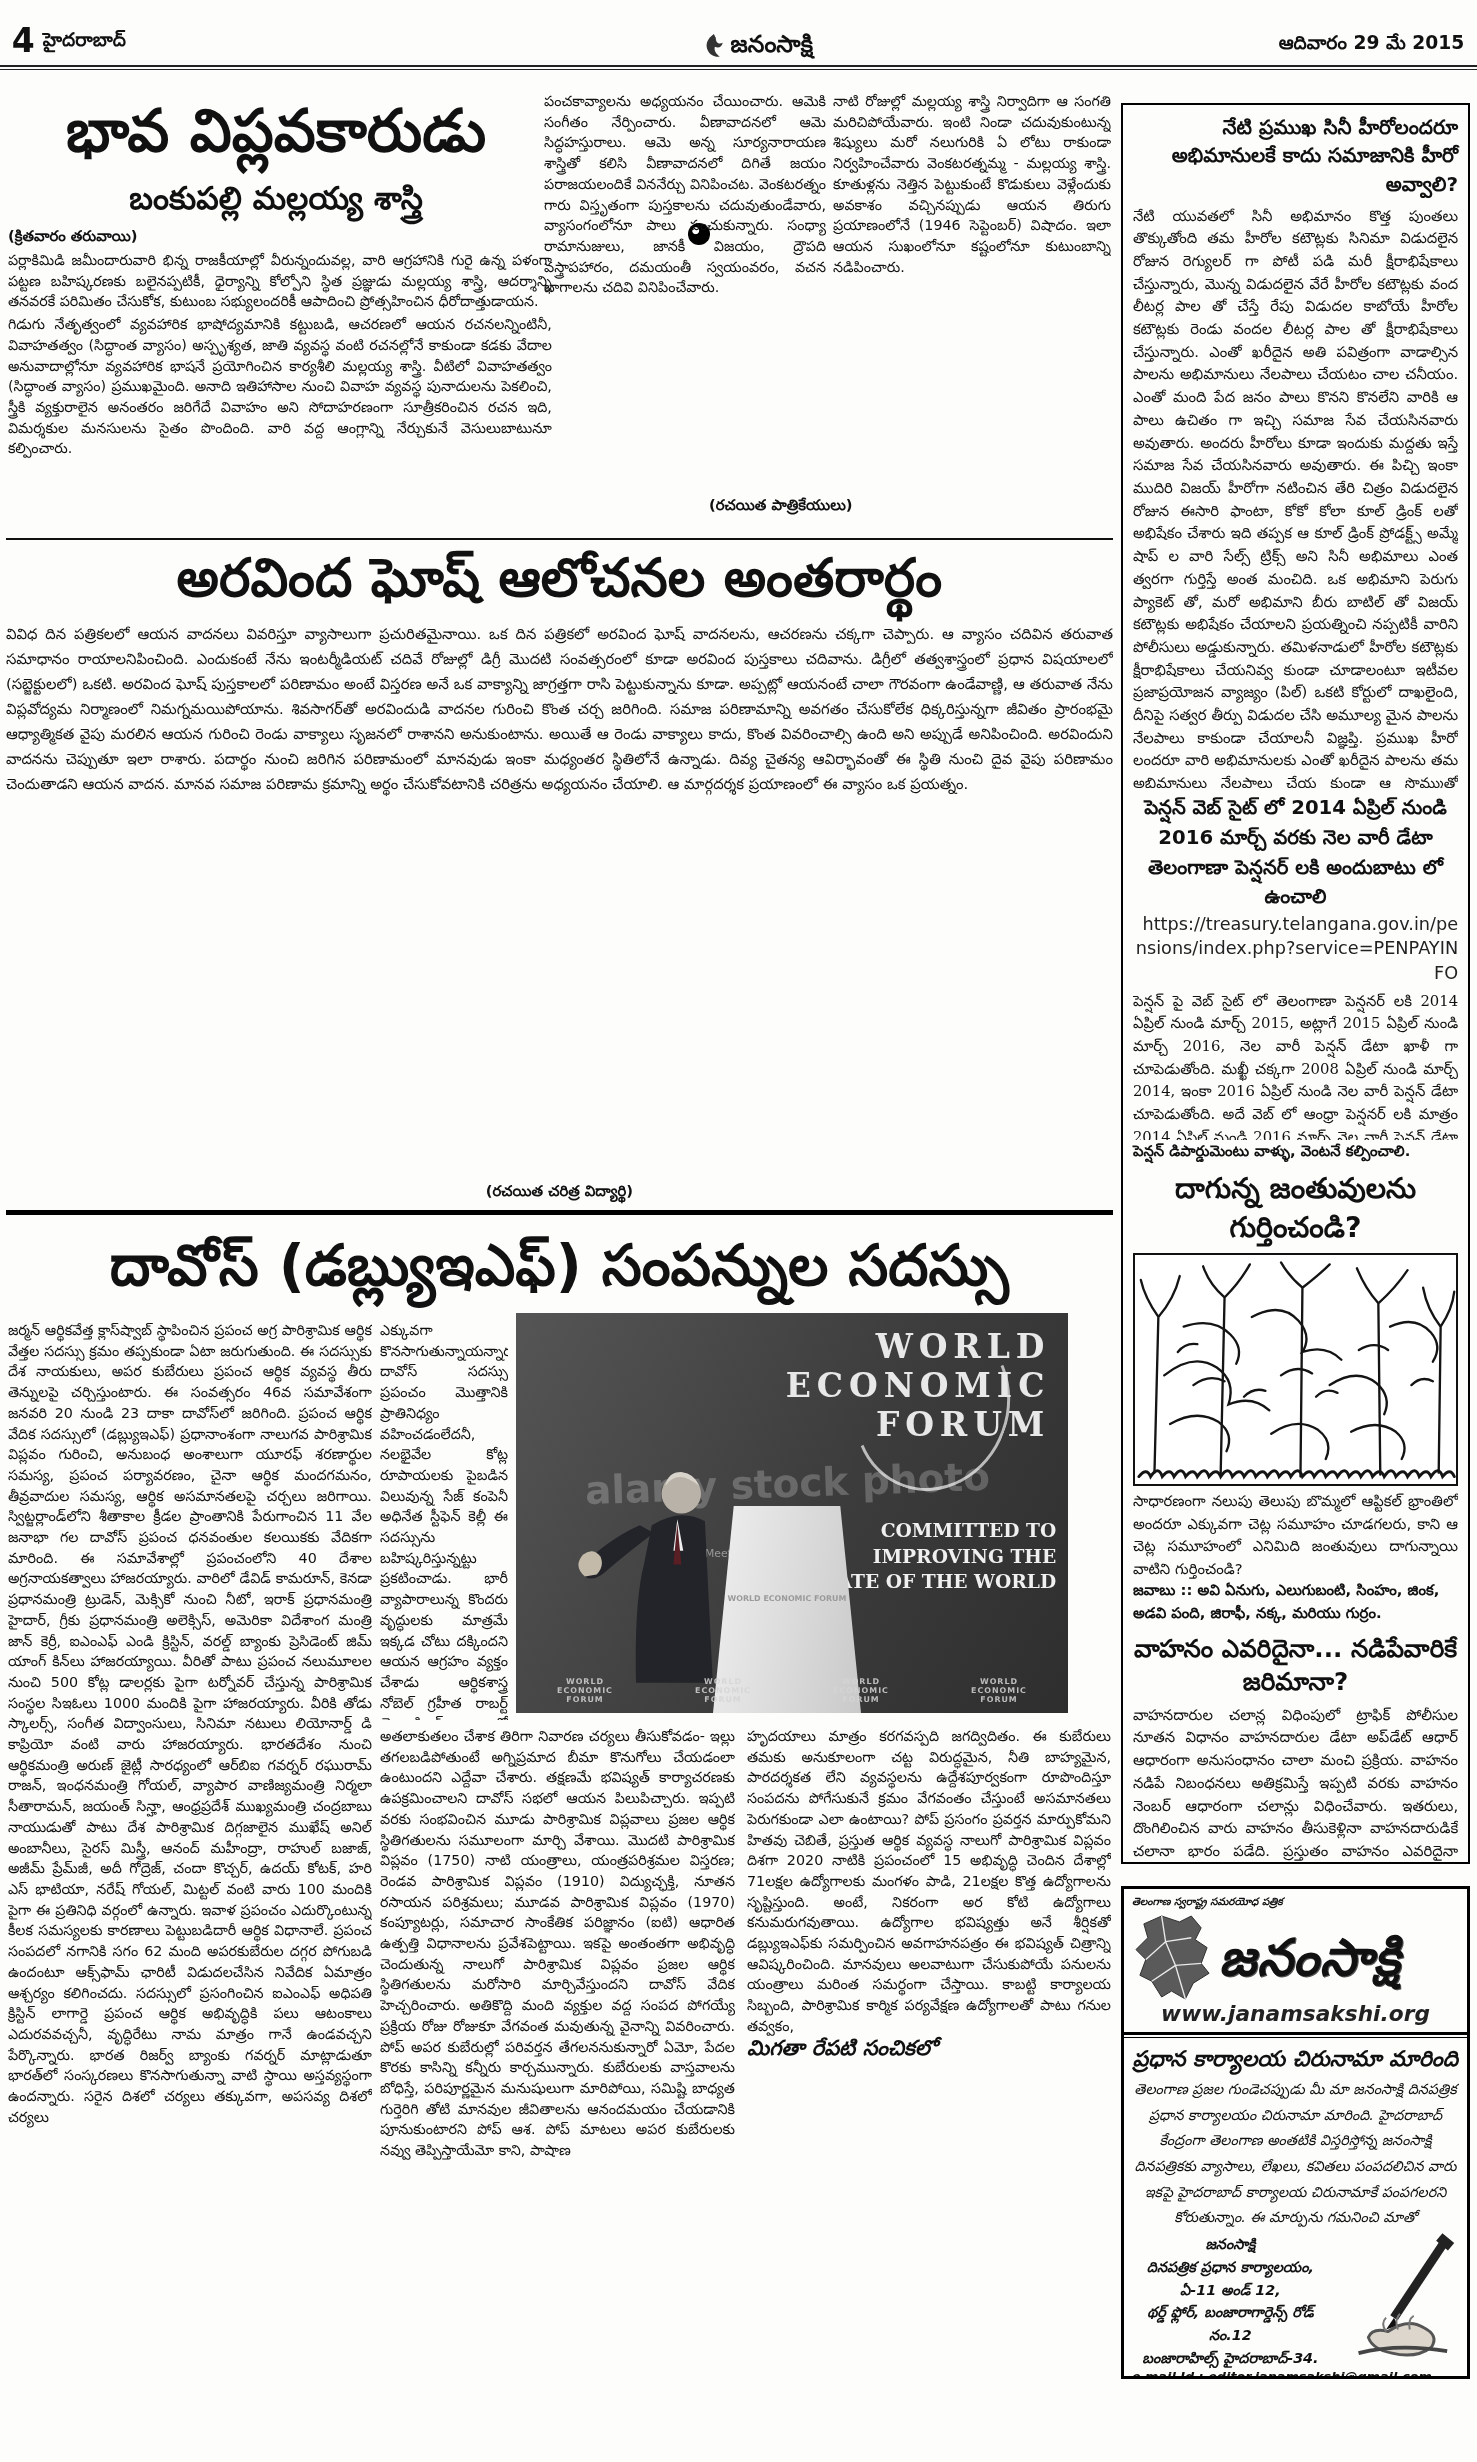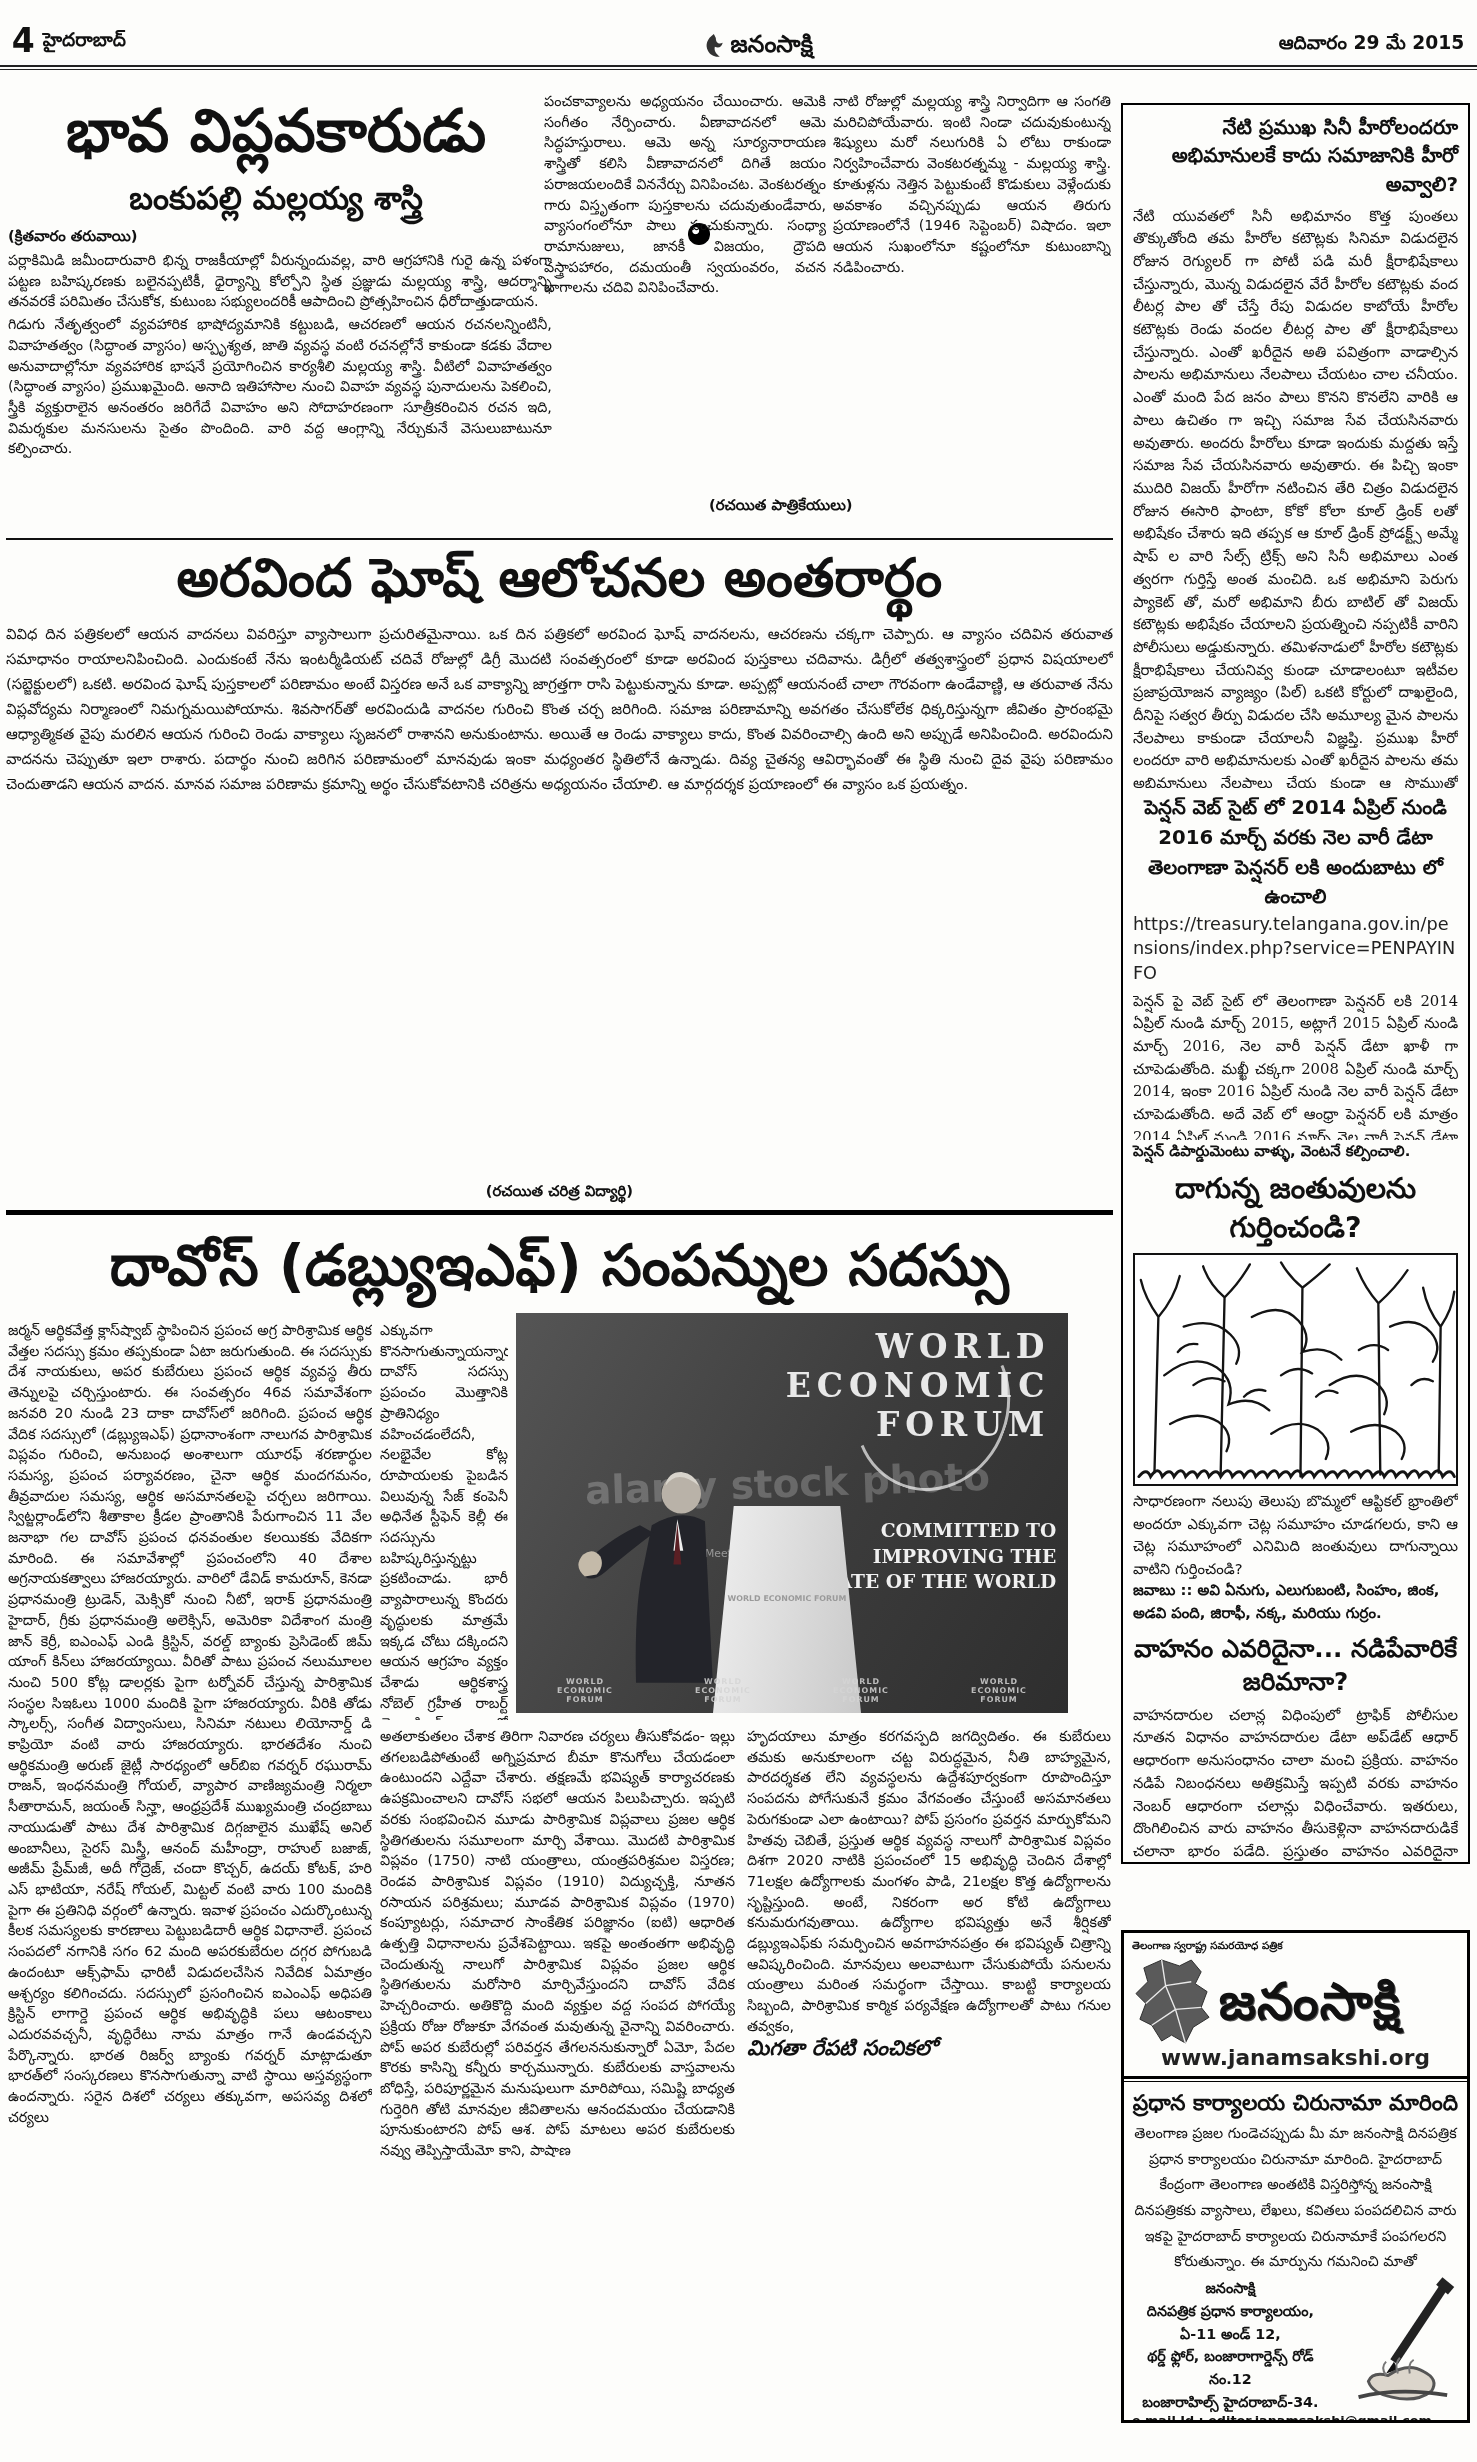--- a/index.html
+++ b/index.html
@@ -59,32 +59,32 @@
   .speaker{position:absolute;bottom:29.6px;left:59px;width:187px;height:227px;}
   .a3-cA{top:1726px;left:380px;width:355px;height:642px;}
   .a3-cB{top:1726px;left:747px;width:364px;height:642px;}
   .a3-cont{font-size:21px;font-weight:bold;font-style:italic;text-align:left;margin-top:1px;}
   
   .sb-box{top:103px;left:1121px;width:349px;height:1761px;border:2px solid #000;box-sizing:border-box;
     padding:7.9px 9.9px;overflow:hidden;display:flex;flex-direction:column;}
   .sb-hero-title{font-size:20px;line-height:28.6px;font-weight:bold;text-align:right;margin-bottom:5.9px;}
   .sb-hero-body{font-size:14.8px;line-height:22.7px;height:583px;flex:none;}
   .sb-pen-head{font-size:19.7px;line-height:29.6px;font-weight:bold;text-align:center;margin-top:5.9px;}
-  .sb-url{font-size:17.7px;line-height:24.6px;text-align:left;word-break:break-all;color:#222;}
+  .sb-url{font-size:17.7px;line-height:24.6px;text-align:right;word-break:break-all;color:#222;}
   .sb-pen-body{font-size:14.8px;line-height:22.7px;height:150px;flex:none;margin-top:3.9px;font-family:"DejaVu Serif","Liberation Serif",serif;}
   .sb-pen-close{font-size:14.8px;line-height:21.7px;font-weight:bold;}
   .sb-puzzle-title{font-size:28.6px;line-height:39px;font-weight:bold;text-align:center;margin:7.9px 0 5.9px 0;}
   .sb-puzzle-frame{border:2px solid #111;height:229px;flex:none;background:#fff;overflow:hidden;}
   .sb-hint{font-size:14.8px;line-height:22.7px;margin-top:4px;height:89px;flex:none;}
   .sb-answer{font-size:14.8px;line-height:22.7px;font-weight:bold;height:45px;flex:none;}
   .sb-traffic-title{font-size:24.6px;line-height:33px;font-weight:bold;text-align:center;margin:7.9px 0 5.9px 0;}
   .sb-traffic-body{font-size:14.8px;line-height:22.7px;height:296px;flex:none;}
   
-  .ad-box{top:1930px;left:1121px;width:349px;height:493px;border:3px solid #000;box-sizing:border-box;
-    padding:5.9px 7.9px;overflow:hidden;}
+  .ad-box{top:1886px;left:1121px;width:349px;height:493px;border:3px solid #000;box-sizing:border-box;
+    padding:5.9px 7.9px;overflow:hidden;font-style:italic;}
   .ad-tag{font-size:10.3px;font-weight:bold;}
   .ad-logorow{display:flex;align-items:center;gap:3.9px;height:95px;}
   .ad-map{width:83px;height:91px;flex:none;}
   .ad-logo{font-size:51px;font-weight:bold;letter-spacing:1px;line-height:59px;text-shadow:1px 1px 0 #555;}
   .ad-site{text-align:center;font-size:21.7px;font-weight:bold;color:#222;margin-top:-3.9px;}
   .ad-div{border-top:3px solid #000;border-bottom:1px solid #000;height:2px;margin:5.9px -7.9px;}
   .ad-head{font-size:21.7px;line-height:29.6px;font-weight:bold;text-align:center;margin:3.9px 0;}
   .ad-body{font-size:14.3px;line-height:25.6px;text-align:center;height:154px;overflow:hidden;}
   .ad-bottom{display:flex;margin-top:2px;}
   .ad-addr{width:197px;font-size:14.3px;line-height:22.7px;text-align:center;font-weight:bold;}

